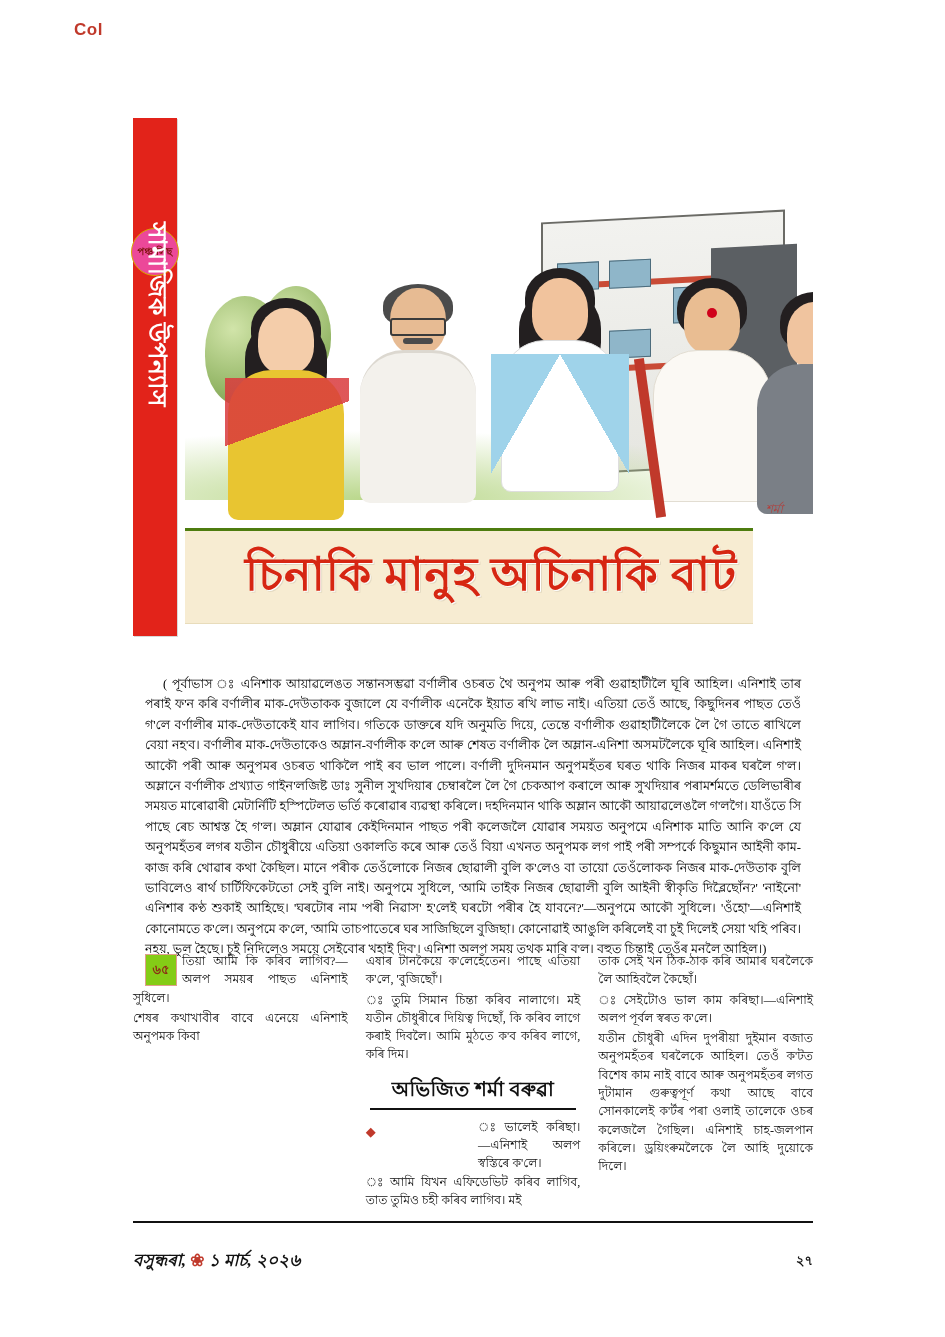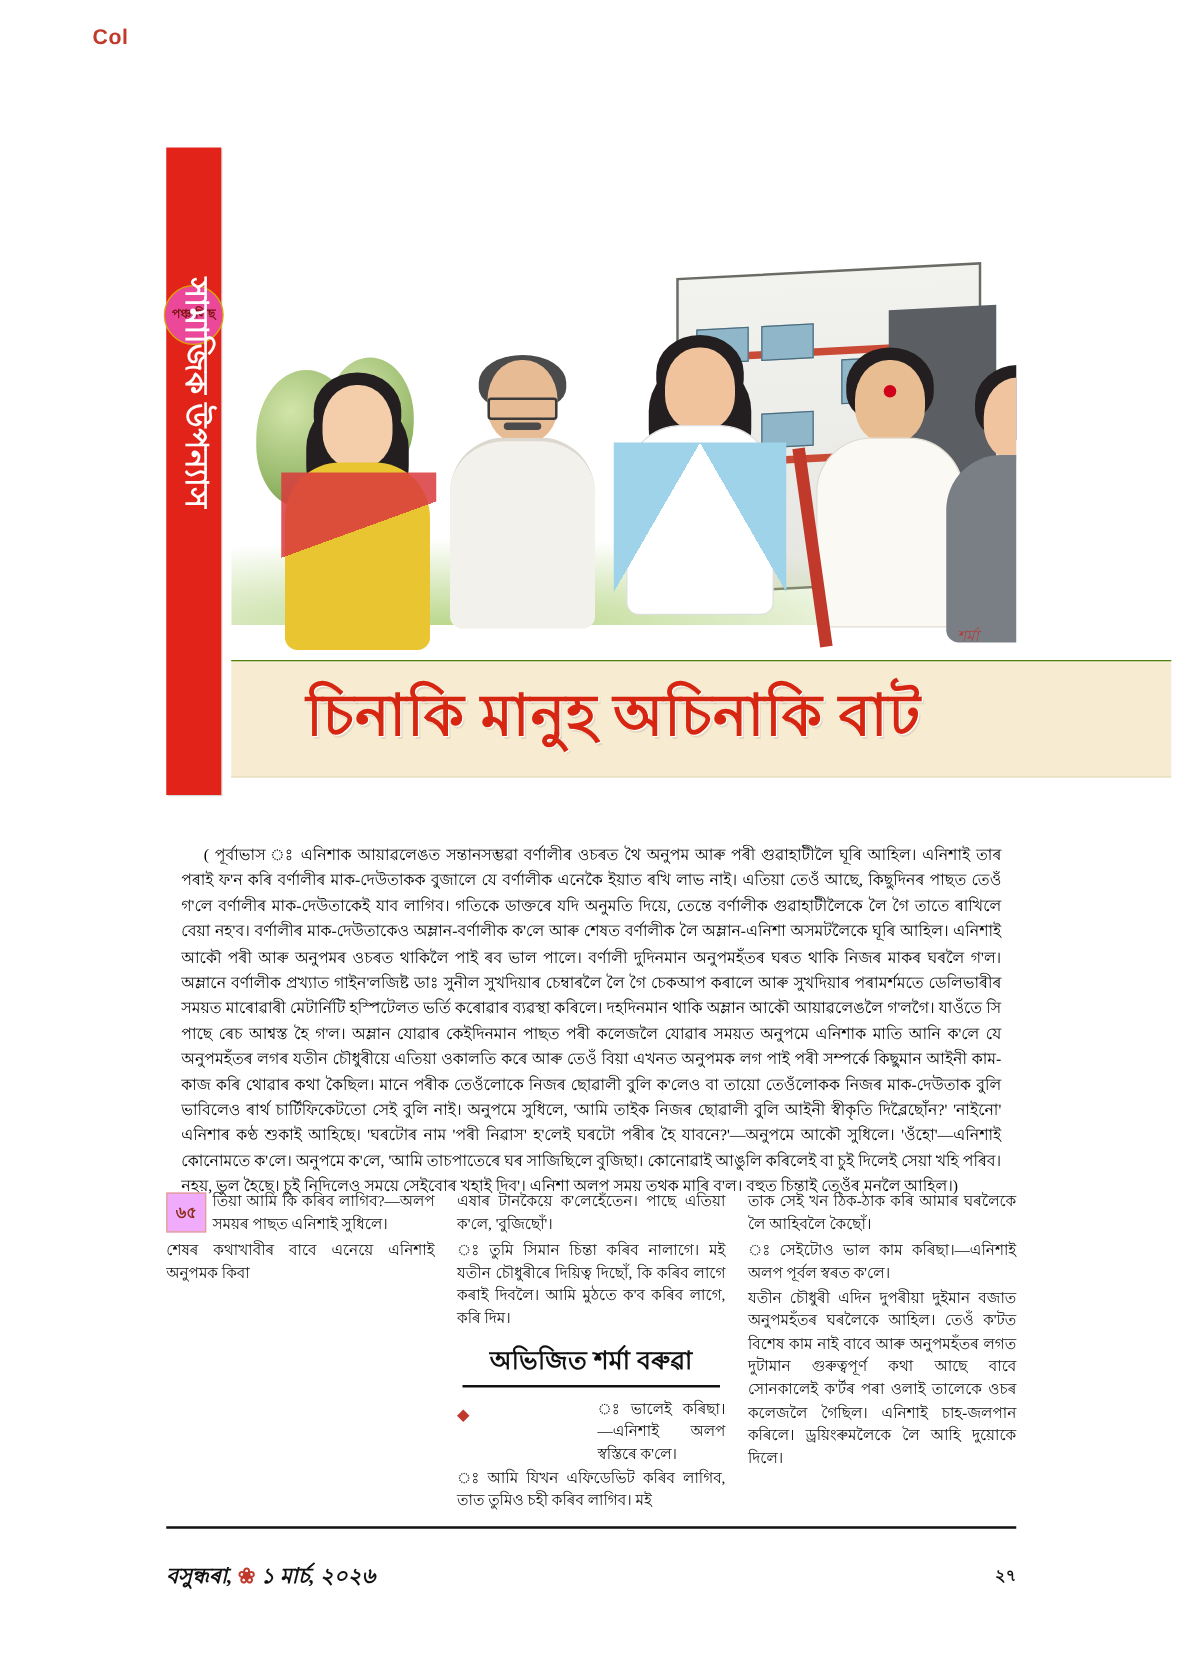--- a/index.html
+++ b/index.html
@@ -264,24 +264,24 @@
     font-size: 12px;
     color: #b0413e;
     font-style: italic;
   }
 
   
   .title-band {
     position: absolute;
     left: 185px;
     top: 528px;
-    width: 752px;
+    width: 568px;
     height: 92px;
     background: #f7ecd2;
-    border-top: 1px solid #4d7c0f;
+    border-top: 3px solid #4d7c0f;
     border-bottom: 1px solid #e8dcbb;
   }
   .title-band .title {
     position: absolute;
     left: 60px;
     top: 8px;
     font-size: 46px;
     font-weight: bold;
     color: #d62612;
     letter-spacing: 1px;
@@ -321,22 +321,22 @@
   }
   .col p { margin: 0 0 2px 0; }
   .dropcap-para {
     position: relative;
     min-height: 34px;
   }
   .dropcap {
     float: left;
     width: 30px;
     height: 30px;
-    margin: 2px 5px 0 0;
-    background: #f0abfc;
+    margin: 2px 5px 0 12px;
+    background: #84cc16;
     color: #8c2d16;
     font-size: 13px;
     font-weight: bold;
     display: flex;
     align-items: center;
     justify-content: center;
     border: 1px solid #e0a08c;
   }
   .byline {
     font-size: 20px;

